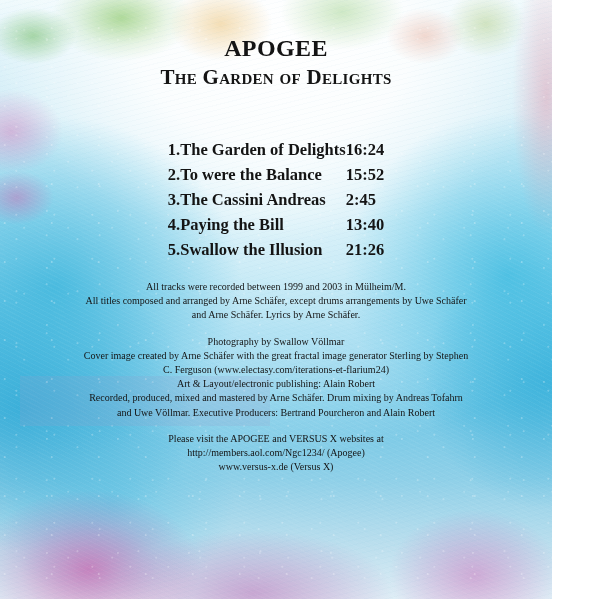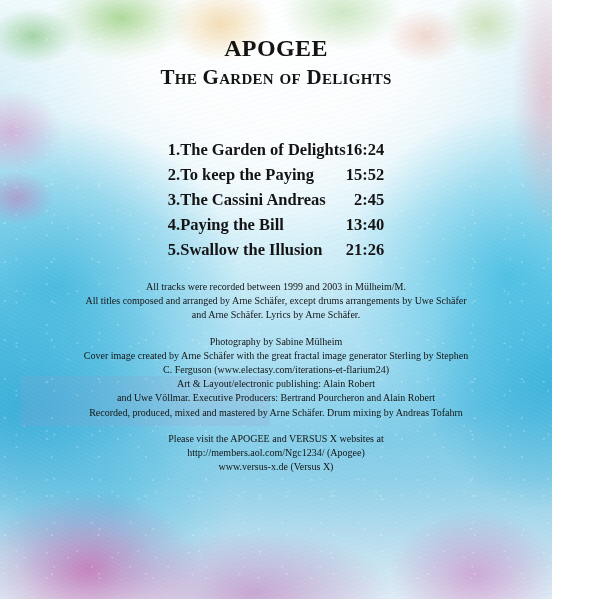--- a/index.html
+++ b/index.html
@@ -152,21 +152,20 @@
   }
   .tk-num {
     text-align: right;
     padding-right: 6px;
   }
   .tk-title {
     text-align: left;
     padding-right: 26px;
   }
   .tk-time {
-    text-align: right;
   }
 
   .credits {
     position: absolute;
     top: 280px;
     left: 24px;
     right: 24px;
     text-align: center;
     font-size: 10px;
     line-height: 1.42;
@@ -207,21 +206,21 @@
     <div class="tracklist">
       <table>
         <tbody>
           <tr>
             <td class="tk-num">1.</td>
             <td class="tk-title">The Garden of Delights</td>
             <td class="tk-time">16:24</td>
           </tr>
           <tr>
             <td class="tk-num">2.</td>
-            <td class="tk-title">To keep the Paying</td>
+            <td class="tk-title">To were the Balance</td>
             <td class="tk-time">15:52</td>
           </tr>
           <tr>
             <td class="tk-num">3.</td>
             <td class="tk-title">The Cassini Andreas</td>
             <td class="tk-time">2:45</td>
           </tr>
           <tr>
             <td class="tk-num">4.</td>
             <td class="tk-title">Paying the Bill</td>
@@ -238,26 +237,26 @@
 
     <div class="credits">
 
       <div class="block">
         <span class="line">All tracks were recorded between 1999 and 2003 in Mülheim/M.</span>
         <span class="line">All titles composed and arranged by Arne Schäfer, except drums arrangements by Uwe Schäfer</span>
         <span class="line">and Arne Schäfer. Lyrics by Arne Schäfer.</span>
       </div>
 
       <div class="block">
-        <span class="line">Photography by Sabine Mülheim</span>
+        <span class="line">Photography by Swallow Völlmar</span>
         <span class="line">Cover image created by Arne Schäfer with the great fractal image generator Sterling by Stephen</span>
         <span class="line">C. Ferguson (www.electasy.com/iterations-et-flarium24)</span>
         <span class="line">Art &amp; Layout/electronic publishing: Alain Robert</span>
+        <span class="line">Recorded, produced, mixed and mastered by Arne Schäfer. Drum mixing by Andreas Tofahrn</span>
         <span class="line">and Uwe Völlmar. Executive Producers: Bertrand Pourcheron and Alain Robert</span>
-        <span class="line">Recorded, produced, mixed and mastered by Arne Schäfer. Drum mixing by Andreas Tofahrn</span>
       </div>
 
 
       <div class="block">
         <span class="line">Please visit the APOGEE and VERSUS X websites at</span>
         <span class="line">http://members.aol.com/Ngc1234/ (Apogee)</span>
         <span class="line">www.versus-x.de (Versus X)</span>
       </div>
 
     </div>

